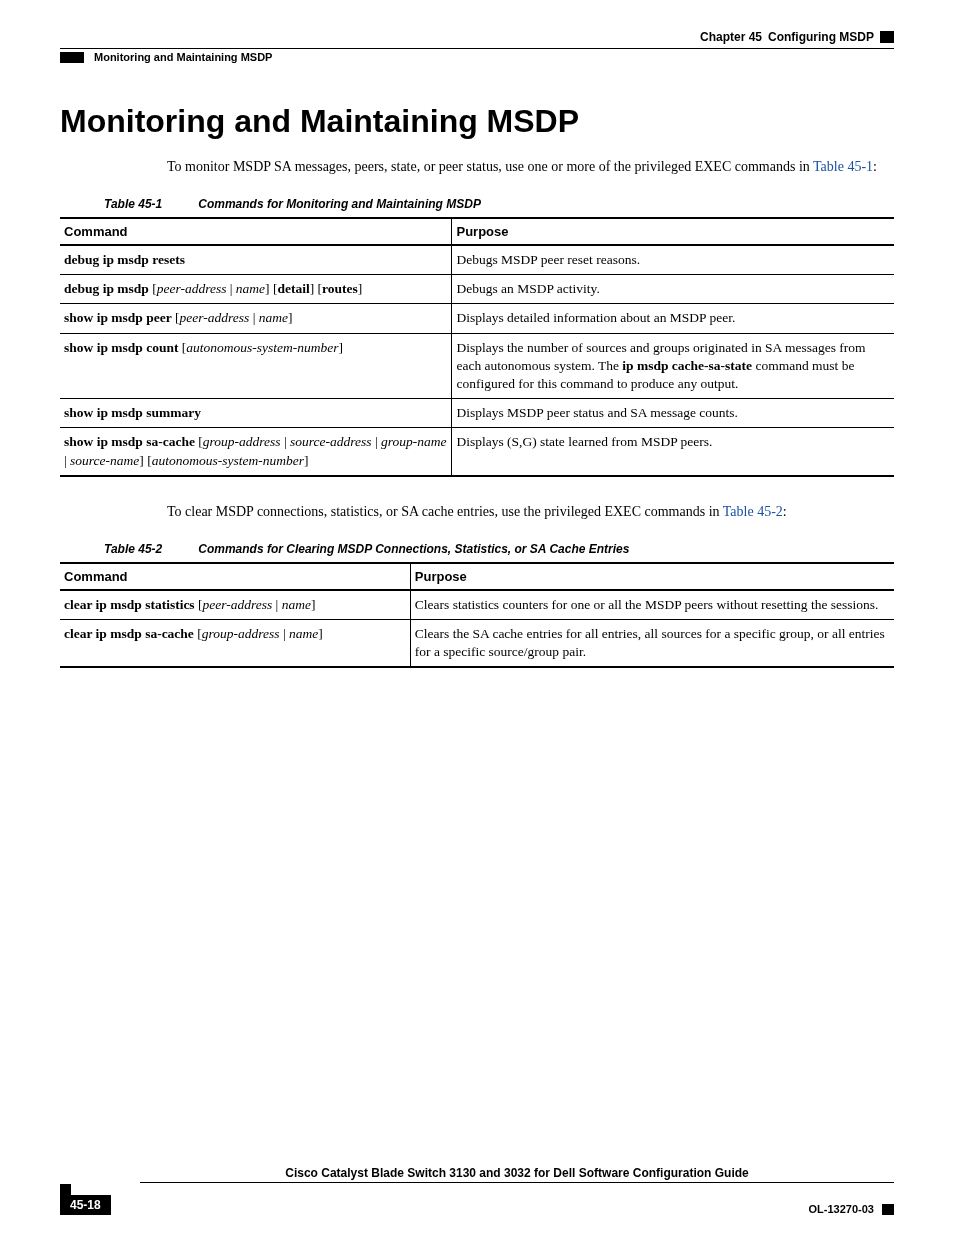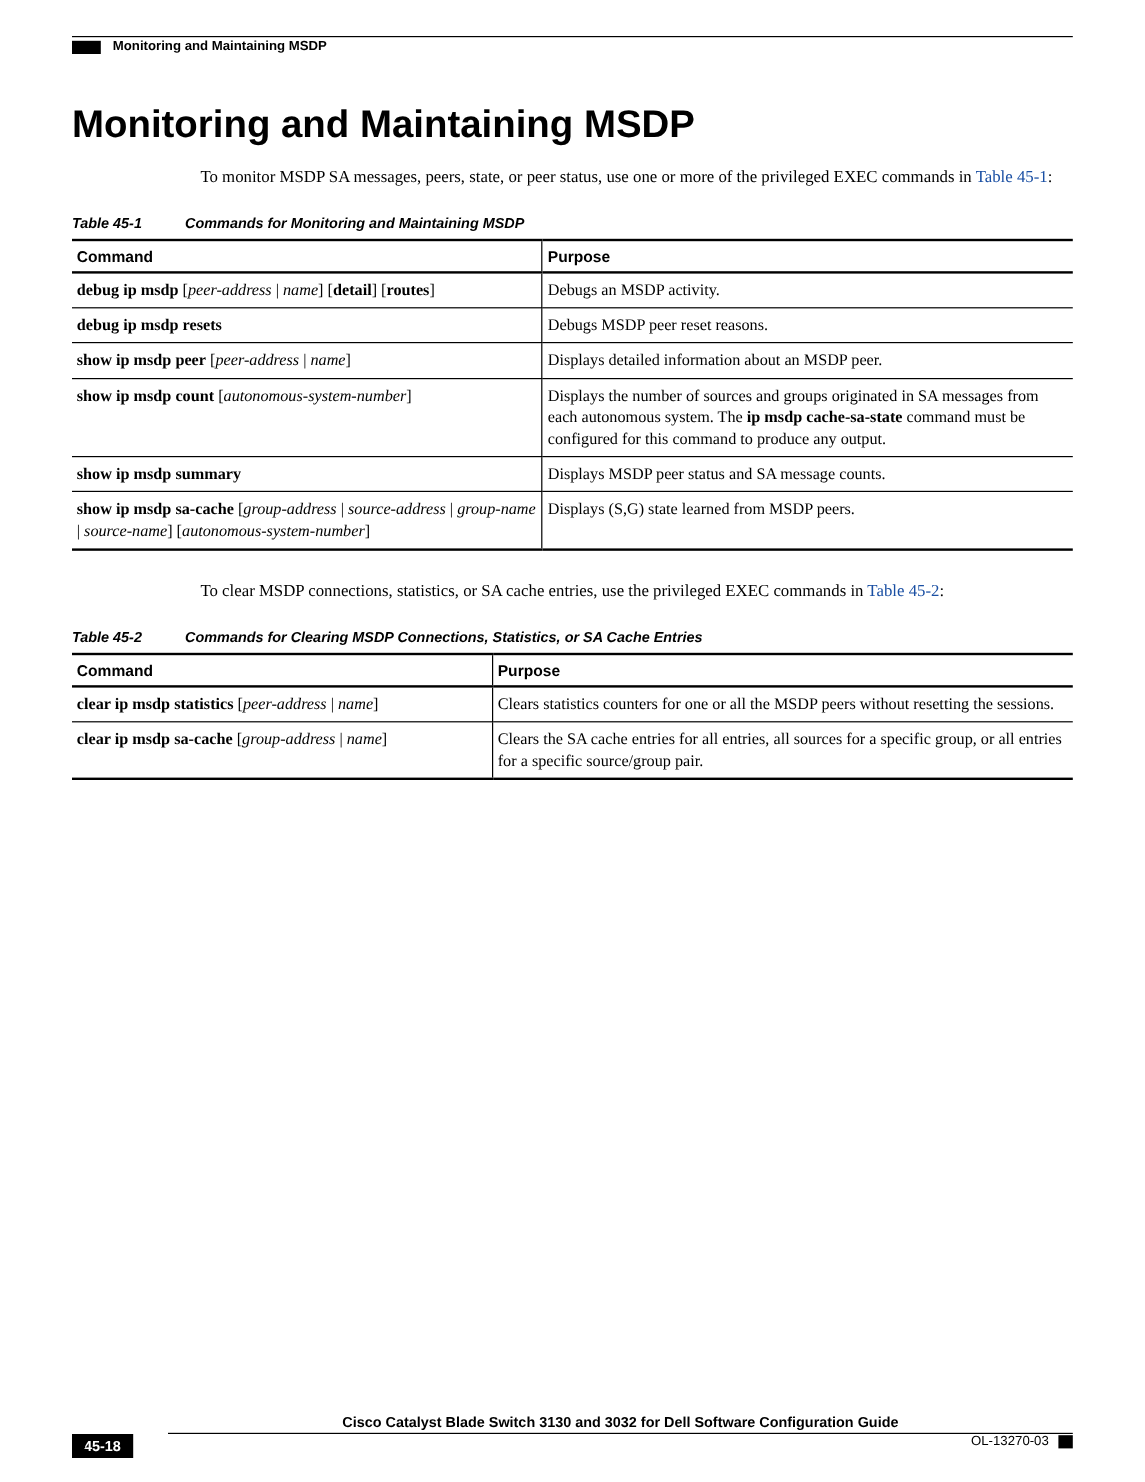--- a/index.html
+++ b/index.html
@@ -69,20 +69,21 @@
   }
   .link {
     color: #1a4fa3;
   }
   .table-caption {
     font-family: Arial, Helvetica, sans-serif;
     font-style: italic;
     font-weight: bold;
     font-size: 12px;
     margin-bottom: 6px;
+    margin-left: 44px;
   }
   .table-caption .tnum {
     margin-right: 36px;
   }
   table.cmd-table {
     width: 100%;
     border-collapse: collapse;
     margin-bottom: 26px;
   }
   table.cmd-table thead th {
@@ -132,35 +133,35 @@
     font-family: Arial, Helvetica, sans-serif;
     font-weight: bold;
     font-size: 12px;
     border-bottom: 1px solid #000;
     padding-bottom: 2px;
     margin-left: 80px;
   }
   .footer-row {
     display: flex;
     justify-content: space-between;
-    align-items: flex-start;
-    margin-top: 0;
+    align-items: flex-end;
+    margin-top: 12px;
   }
   .page-num-box {
     background: #000;
     color: #fff;
     font-family: Arial, Helvetica, sans-serif;
     font-weight: bold;
     font-size: 12px;
     padding: 3px 10px;
     display: inline-block;
   }
   .footer-right {
     font-family: Arial, Helvetica, sans-serif;
-    font-weight: normal;
+    font-weight: bold;
     font-size: 11px;
     display: flex;
     align-items: center;
   }
   .footer-right .black-end {
     margin-left: 8px;
     width: 12px;
     height: 11px;
   }
   .footer-left-square {
@@ -170,20 +171,25 @@
     position: absolute;
     left: 0;
     top: 18px;
   }
 </style>
 </head>
 <body>
 
 <div class="page">
 
+  <div class="header-bar">
+    <span class="chapter">Chapter 45</span>
+    <span>Configuring MSDP</span>
+    <span class="black-end"></span>
+  </div>
   <hr class="header-rule">
   <div class="header-sub">
     <span class="black-start"></span>
     <span>Monitoring and Maintaining MSDP</span>
   </div>
 
   <h1 class="title">Monitoring and Maintaining MSDP</h1>
 
   <p class="body-text">
     <span>To monitor MSDP SA messages, peers, state, or peer status, use one or more of the privileged EXEC commands in </span><span class="link">Table 45-1</span><span>:</span>
@@ -199,26 +205,26 @@
         <col class="c2">
       </colgroup>
     <thead>
       <tr>
         <th>Command</th>
         <th>Purpose</th>
       </tr>
     </thead>
     <tbody>
         <tr>
+          <td><span class="bold">debug ip msdp resets</span></td>
+          <td><span>Debugs MSDP peer reset reasons.</span></td>
+        </tr>
+        <tr>
           <td><span class="bold">debug ip msdp</span><span> [</span><span class="italic">peer-address</span><span> | </span><span class="italic">name</span><span>] [</span><span class="bold">detail</span><span>] [</span><span class="bold">routes</span><span>]</span></td>
           <td><span>Debugs an MSDP activity.</span></td>
-        </tr>
-        <tr>
-          <td><span class="bold">debug ip msdp resets</span></td>
-          <td><span>Debugs MSDP peer reset reasons.</span></td>
         </tr>
         <tr>
           <td><span class="bold">show ip msdp peer</span><span> [</span><span class="italic">peer-address</span><span> | </span><span class="italic">name</span><span>]</span></td>
           <td><span>Displays detailed information about an MSDP peer.</span></td>
         </tr>
         <tr>
           <td><span class="bold">show ip msdp count</span><span> [</span><span class="italic">autonomous-system-number</span><span>]</span></td>
           <td><span>Displays the number of sources and groups originated in SA messages from each autonomous system. The </span><span class="bold">ip msdp cache-sa-state</span><span> command must be configured for this command to produce any output.</span></td>
         </tr>
         <tr>

